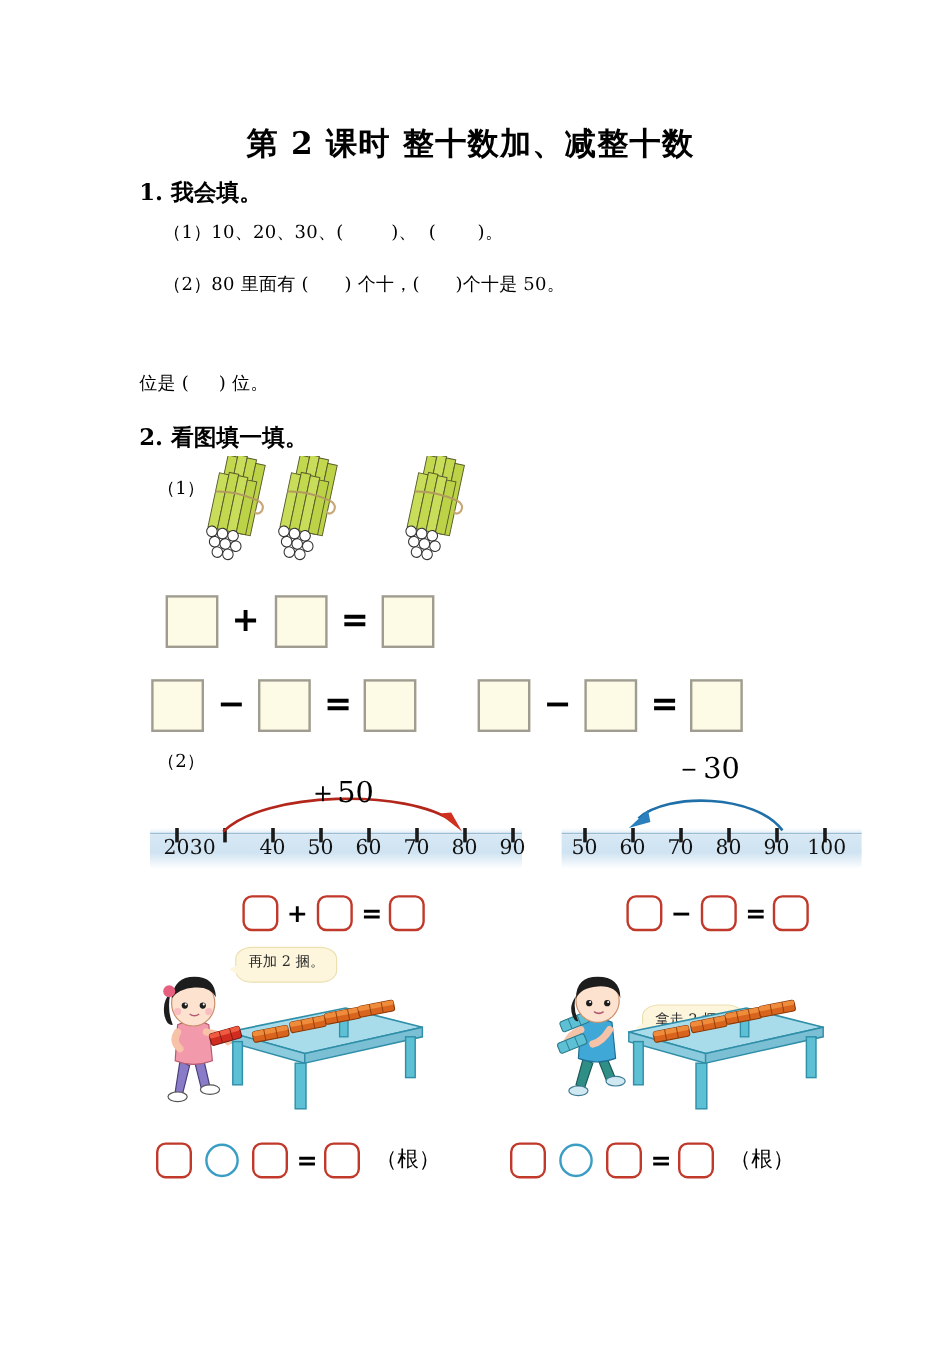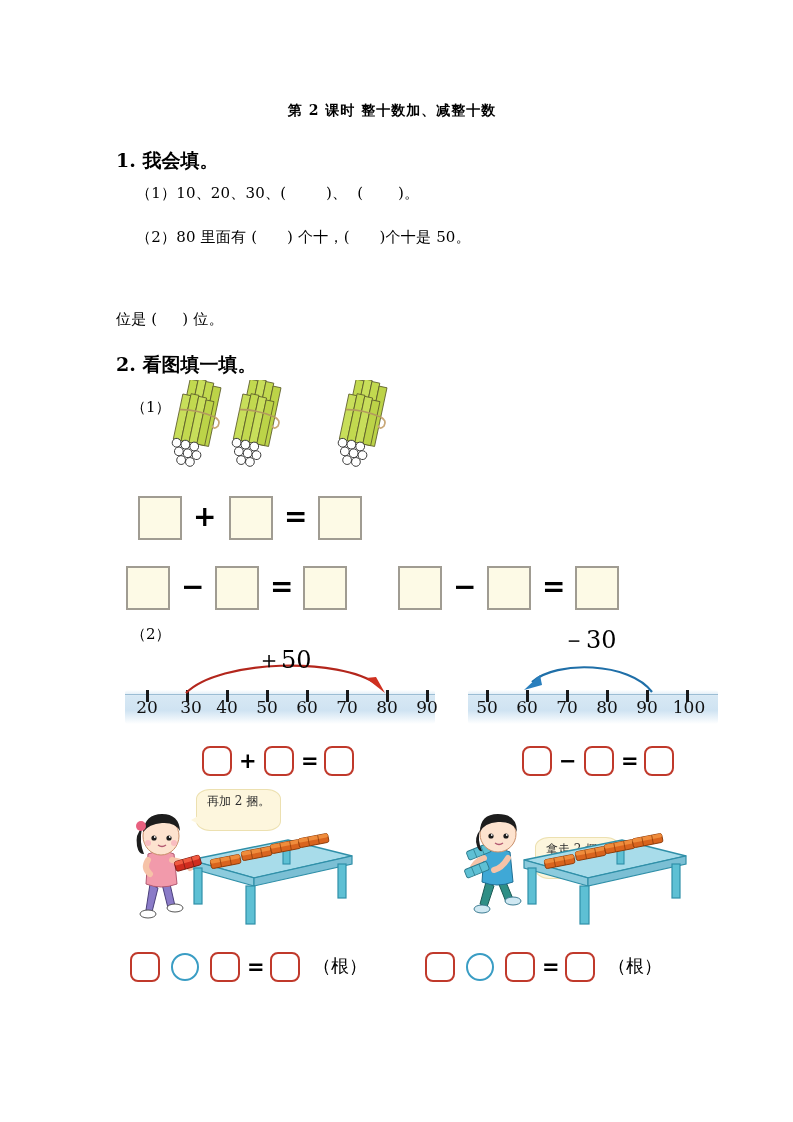--- a/index.html
+++ b/index.html
@@ -21,21 +21,21 @@
     width: 793px;
     height: 1122px;
   }
 
   
   .title {
     position: absolute;
     left: 0; top: 102px;
     width: 784px;
     text-align: center;
-    font-size: 14px;
+    font-size: 26px;
     font-weight: bold;
     letter-spacing: 1px;
     font-family: "DejaVu Serif", "Liberation Serif", serif;
   }
 
   
   .sec-head {
     position: absolute;
     font-size: 19px;
     font-weight: bold;
@@ -163,21 +163,21 @@
     font-family: "DejaVu Serif", "Liberation Serif", serif;
     white-space: nowrap;
   }
 
   
   .bubble {
     position: absolute;
     background: #fdf6dd;
     border: 1px solid #ece0b0;
     border-radius: 14px / 10px;
-    padding: 3px 10px 20px 10px;
+    padding: 3px 10px 8px 10px;
     font-size: 12px;
     font-family: "DejaVu Serif", "Liberation Serif", serif;
     color: #2b2b2b;
     white-space: nowrap;
   }
   .bubble::after {
     content: "";
     position: absolute;
     left: -6px;
     bottom: 5px;
@@ -322,21 +322,21 @@
     <div class="ntick" style="left:21px;  top:0px;"></div>
     <div class="ntick" style="left:61px;  top:0px;"></div>
     <div class="ntick" style="left:101px; top:0px;"></div>
     <div class="ntick" style="left:141px; top:0px;"></div>
     <div class="ntick" style="left:181px; top:0px;"></div>
     <div class="ntick" style="left:221px; top:0px;"></div>
     <div class="ntick" style="left:261px; top:0px;"></div>
     <div class="ntick" style="left:301px; top:0px;"></div>
 
     <div class="nlabel" style="left:22px;  top:7px;">20</div>
-    <div class="nlabel" style="left:66px;  top:7px;">30</div>
+    <div class="nlabel" style="left:44px;  top:7px;">30</div>
     <div class="nlabel" style="left:102px; top:7px;">40</div>
     <div class="nlabel" style="left:142px; top:7px;">50</div>
     <div class="nlabel" style="left:182px; top:7px;">60</div>
     <div class="nlabel" style="left:222px; top:7px;">70</div>
     <div class="nlabel" style="left:262px; top:7px;">80</div>
     <div class="nlabel" style="left:302px; top:7px;">90</div>
   </div>
 
   <div style="position:absolute; left:180px; top:655px;">
     <svg width="215" height="42" viewBox="0 0 215 42">

